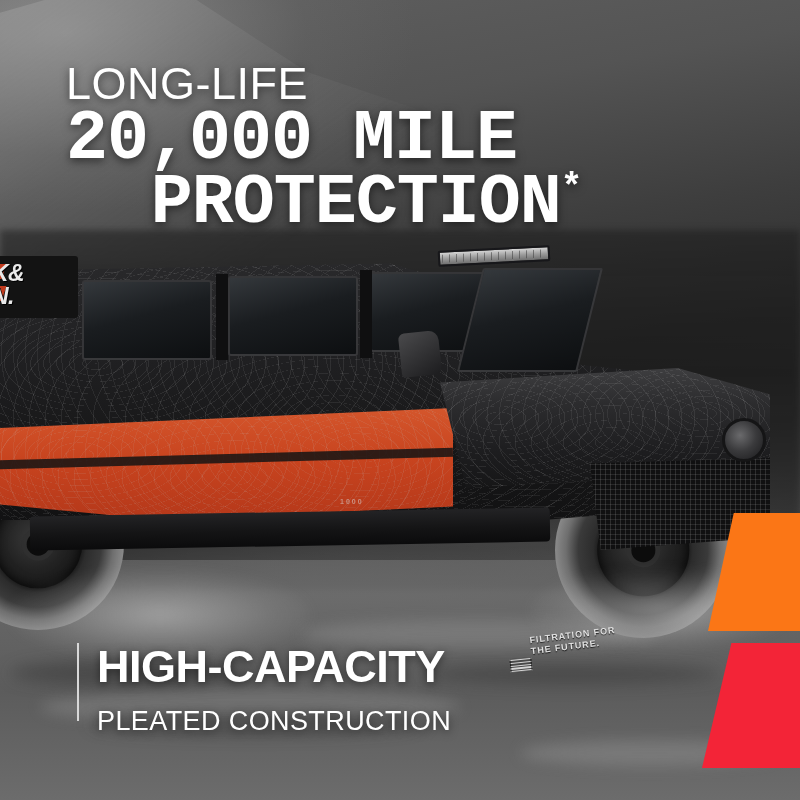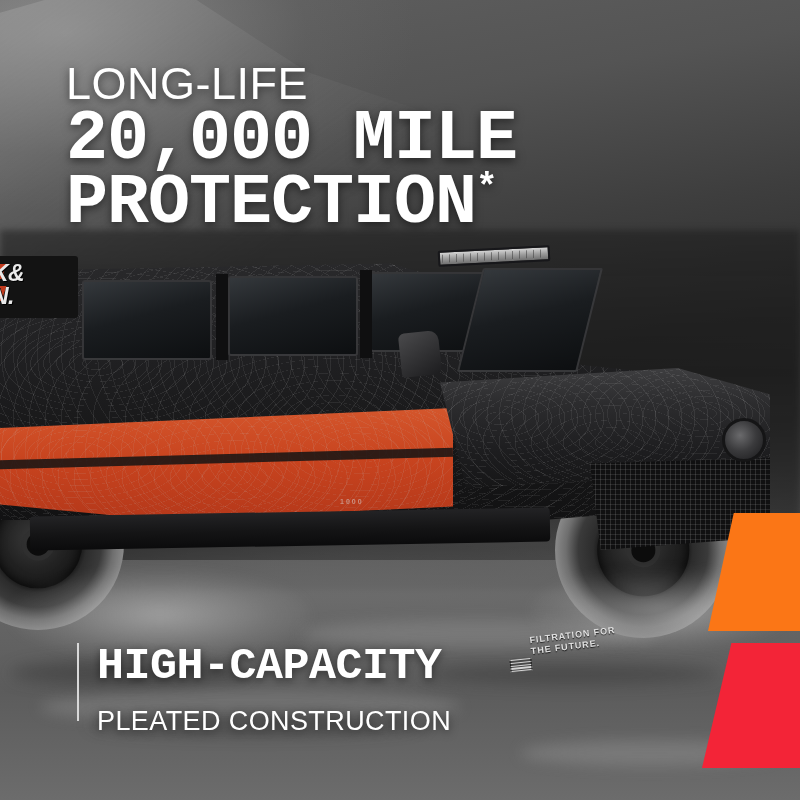--- a/index.html
+++ b/index.html
@@ -293,38 +293,38 @@
   }
   .headline {
     color: #ffffff;
     font-family: Liberation Mono, monospace;
     font-weight: 700;
     font-size: 70px;
     line-height: 64px;
     letter-spacing: -1px;
     text-shadow: 0 3px 10px rgba(0,0,0,0.55);
   }
-  .headline .line2 { display: block; }
+  .headline .line2 { display: block; text-align: center; }
   .headline .star {
     font-size: 36px;
     vertical-align: super;
     line-height: 0;
     font-weight: 700;
   }
 
   .lower-block {
     position: absolute;
     left: 77px; top: 643px;
     padding-left: 18px;
     border-left: 2px solid #d8d8d8;
     height: 78px;
   }
   .sub-head {
     color: #ffffff;
-    font-family: Liberation Mono, monospace;
+    font-family: Liberation Sans, sans-serif;
     font-weight: 700;
     font-size: 45px;
     line-height: 47px;
     letter-spacing: -0.5px;
     text-shadow: 0 2px 8px rgba(0,0,0,0.5);
   }
   .sub-sub {
     color: #ffffff;
     font-family: "Liberation Sans", sans-serif;
     font-weight: 400;

